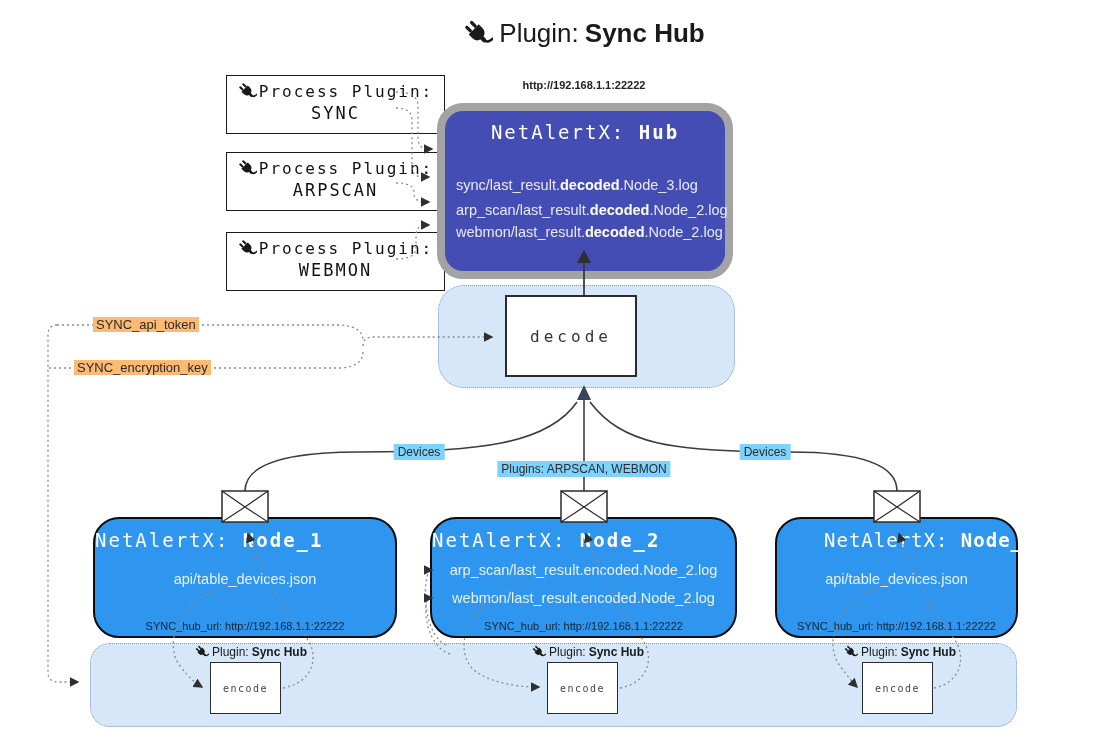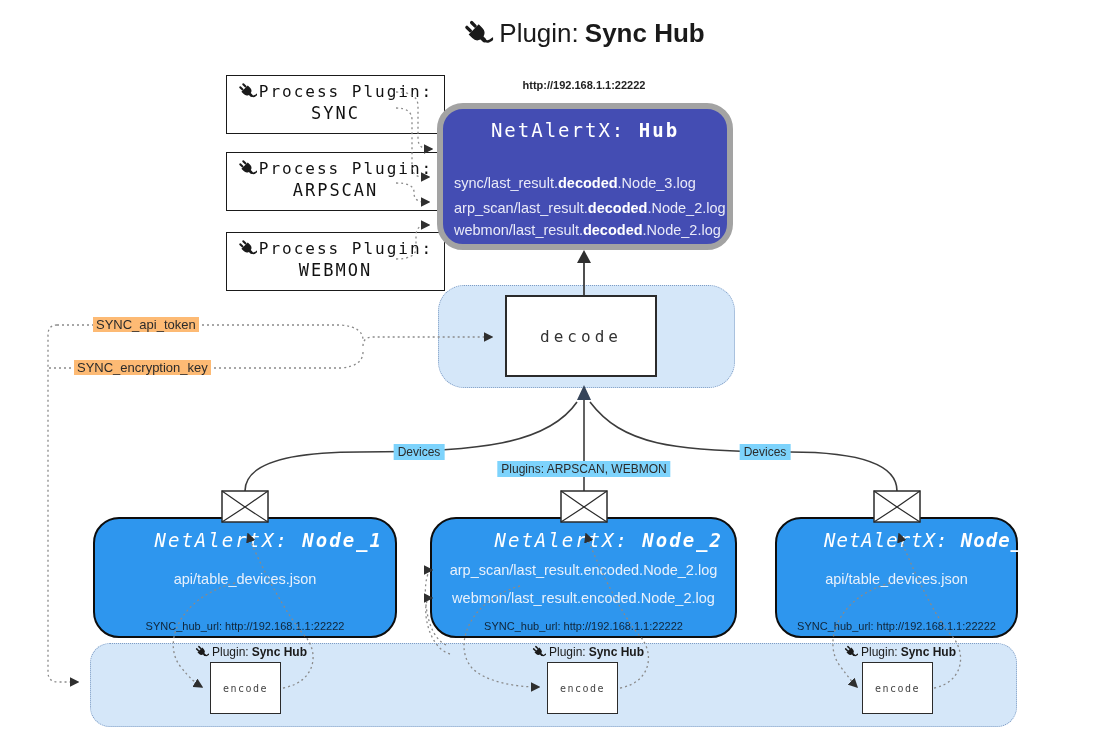--- a/index.html
+++ b/index.html
@@ -15,46 +15,46 @@
 
   
   .pbox{left:186px;width:217px;height:57px;background:#fff;border:1.6px solid #1a1a1a;
         text-align:center;margin-left:40px;}
   .pbox .l1{margin-top:6px;font-size:16px;letter-spacing:2px;color:#111;
             display:flex;align-items:center;justify-content:center;gap:2px;}
   .pbox .l2{font-size:17px;letter-spacing:2px;color:#111;margin-top:2px;}
 
   
   .huburl{top:79px;left:584px;transform:translateX(-50%);font-size:11px;font-weight:600;color:#222;}
-  .hub{left:437px;top:103px;width:296px;height:147px;background:#444db3;
-       border:6px solid #a3a3a3;border-radius:26px;color:#fff;box-sizing:border-box;}
+  .hub{left:437px;top:103px;width:296px;height:176px;background:#444db3;
+       border:8px solid #a3a3a3;border-radius:26px;color:#fff;box-sizing:border-box;}
   .hub .htitle{position:absolute;top:10px;left:0;right:0;text-align:center;
        font-size:19px;letter-spacing:2px;color:#ffffff;}
   .hub .hfile{position:absolute;left:11px;font-size:14.5px;color:#e9eaf8;white-space:nowrap;}
   .hub .hfile b{font-weight:bold;color:#ffffff;}
 
   
   .panel{background:#d5e7f9;border:1.6px dotted #7e9cc4;box-sizing:border-box;}
   .decodePanel{left:438px;top:285px;width:297px;height:103px;border-radius:26px;}
-  .decodeBox{left:505px;top:295px;width:152px;height:82px;background:#fff;border:2px solid #2b2b2b;
+  .decodeBox{left:505px;top:295px;width:132px;height:82px;background:#fff;border:2px solid #2b2b2b;
              box-sizing:border-box;display:flex;align-items:center;justify-content:center;
              font-size:16px;letter-spacing:4px;color:#333;}
 
   
   .cfg{font-size:13px;color:#2b2b2b;background:#fdba74;padding:0 3px;white-space:nowrap;}
 
   
   .edge{font-size:12px;color:#2b2b2b;background:#7dd3fc;padding:1px 4px;white-space:nowrap;
         transform:translateX(-50%);}
 
   
   .node{background:#2e96ee;border:2px solid #0d0d0d;border-radius:26px;color:#fff;
         box-sizing:border-box;height:121px;top:517px;}
-  .node .ntitle{position:absolute;top:10px;left:0;right:12px;text-align:right;
-        font-size:19px;letter-spacing:2px;white-space:nowrap;color:#fff;font-style:italic;}
+  .node .ntitle{position:absolute;top:10px;left:0;right:0;text-align:left;
+        font-size:19px;letter-spacing:2px;white-space:nowrap;color:#fff;}
   .node .nfile{position:absolute;left:0;right:0;text-align:center;font-size:14.5px;
         color:#e8f1fc;white-space:nowrap;}
   .node .nfooter{position:absolute;top:101px;left:0;right:0;text-align:center;
         font-size:11px;color:#0f2438;white-space:nowrap;}
 
   
   .bottomPanel{left:90px;top:643px;width:927px;height:84px;border-radius:20px;}
   .encBox{top:662px;width:71px;height:52px;background:#fff;border:1.6px solid #2b2b2b;
           box-sizing:border-box;display:flex;align-items:center;justify-content:center;
           font-size:10px;letter-spacing:1.5px;color:#444;}

